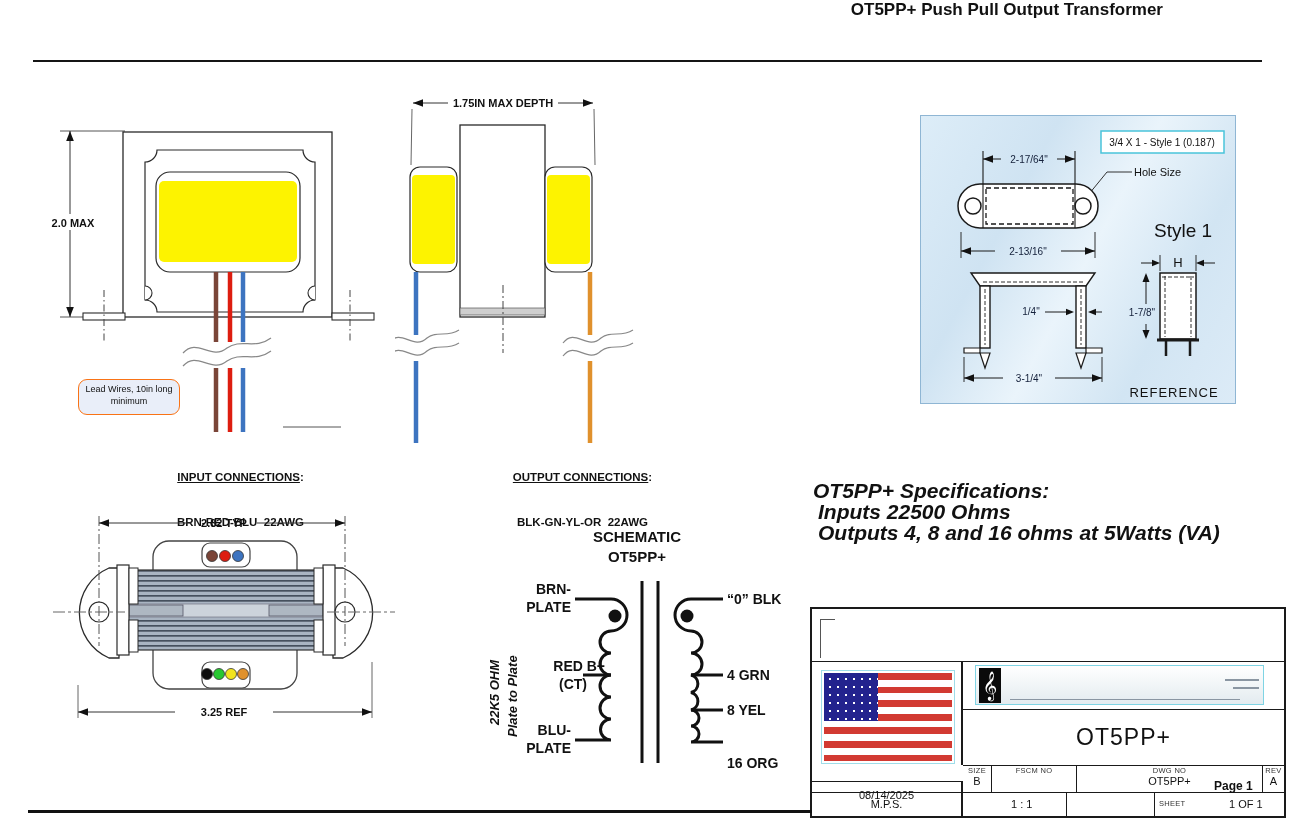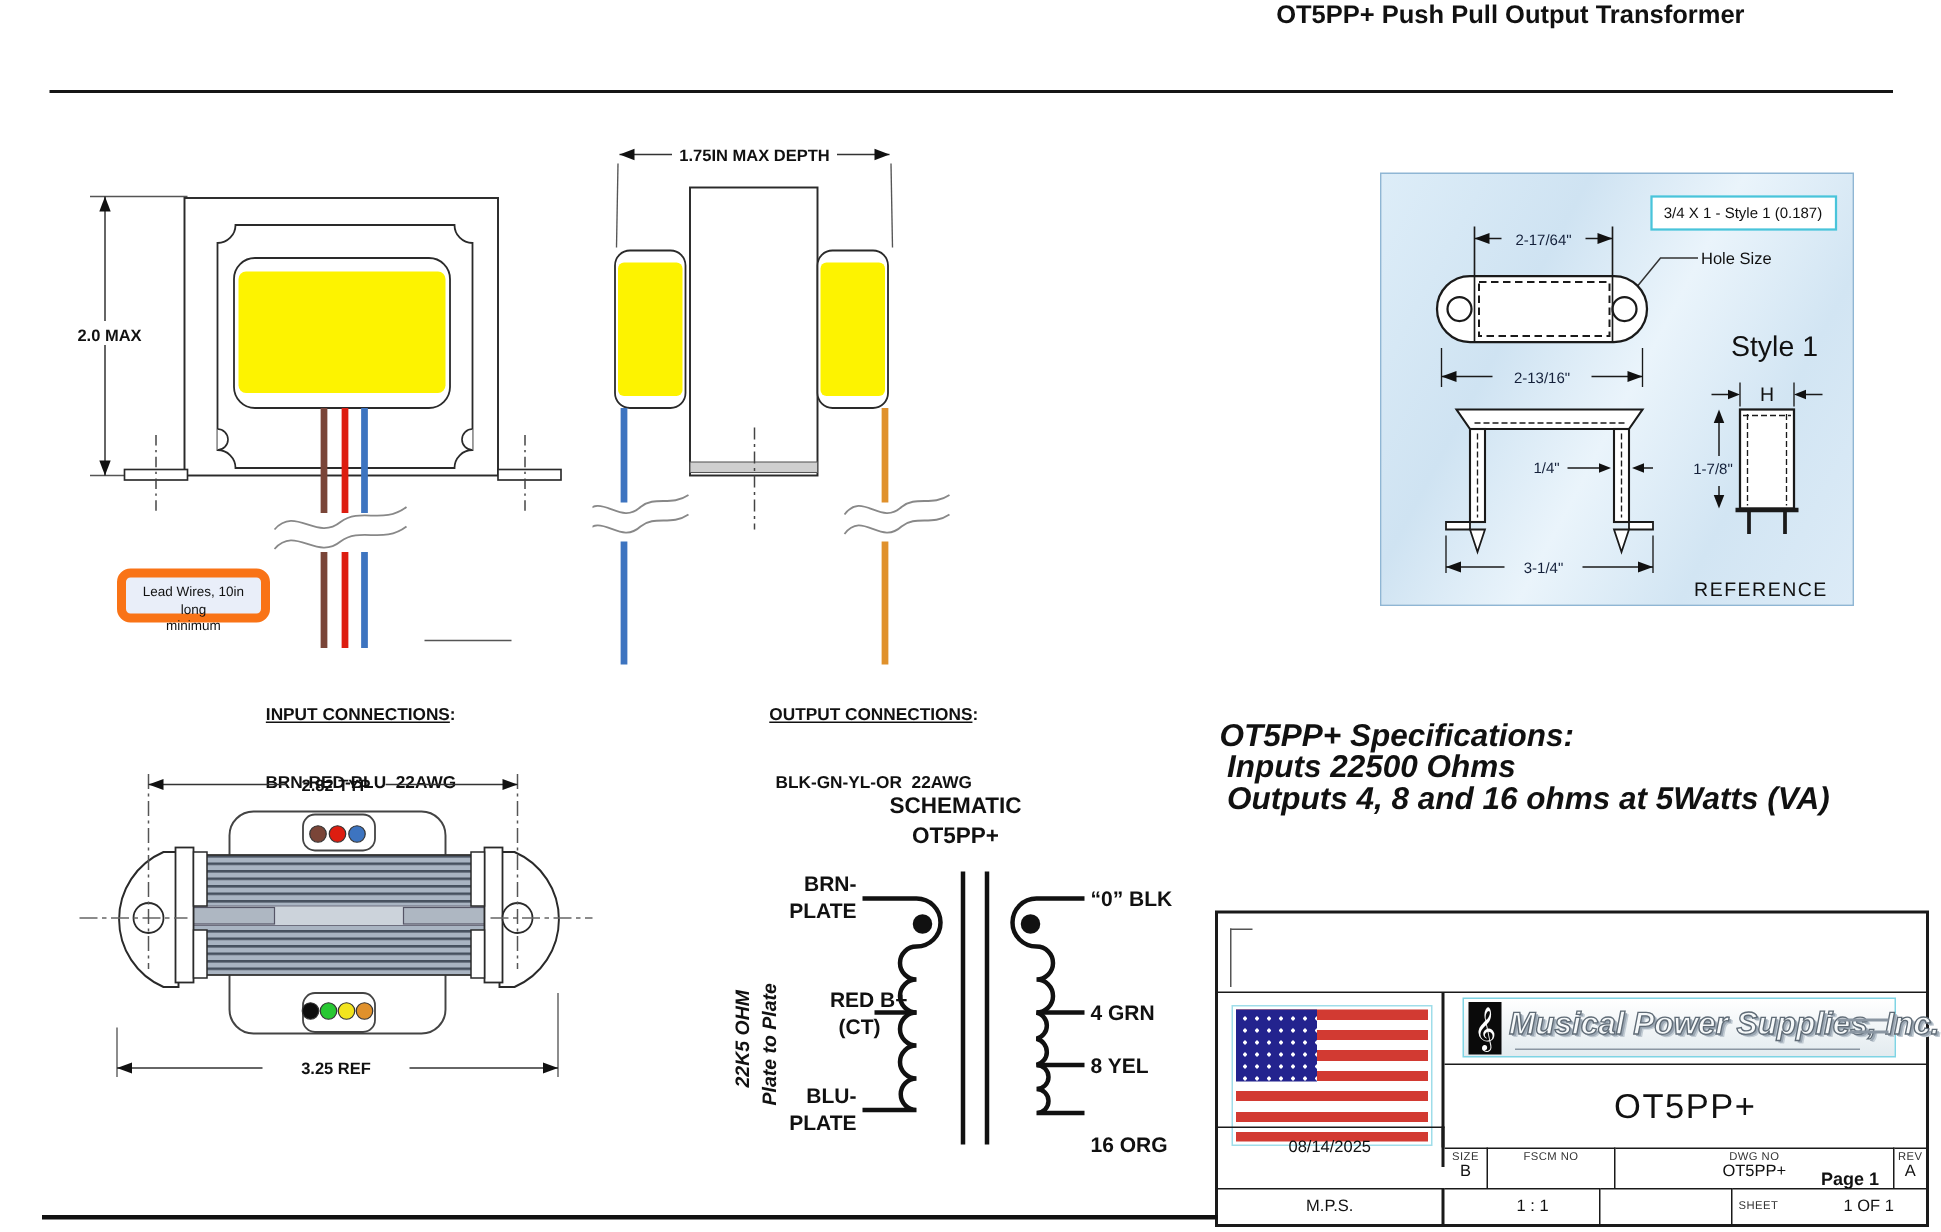--- a/index.html
+++ b/index.html
@@ -7,21 +7,21 @@
         font-family:"Liberation Sans", sans-serif;color:#111;}
   .abs{position:absolute;}
   svg text{font-family:"Liberation Sans", sans-serif;fill:#111;}
   .dimtxt{font-size:11px;font-weight:bold;}
   .reftxt{font-size:10px;fill:#14203a;}
   .conn{font-size:11.5px;font-weight:bold;text-align:center;white-space:pre;line-height:15px;}
   .conn .u{text-decoration:underline;}
   .tb-cell{position:absolute;box-sizing:border-box;border:0 solid #1a1a1a;}
   .tb-lbl{font-size:7.5px;color:#333;letter-spacing:.3px;}
   .tb-val{font-size:11px;color:#111;}
-  .callout{border:6px solid #f97316;border-radius:9px;background:#e9eef9;
+  .callout{border:1px solid #f97316;border-radius:9px;background:#e9eef9;
            font-size:9px;line-height:1.3;text-align:center;padding:4px 2px;box-sizing:border-box;}
   .flag{position:relative;width:128px;height:88px;
         background:repeating-linear-gradient(180deg,#d23a32 0 6.8px,#ffffff 6.8px 13.6px);}
   .flag .canton{position:absolute;left:0;top:0;width:54px;height:47.5px;background:#23238e;
         background-image:radial-gradient(circle,#ffffff 1.1px,rgba(0,0,0,0) 1.4px);
         background-size:8px 8px;background-position:2px 2px;}
   .logo-txt{font-size:21px;font-weight:bold;font-style:italic;color:#f6f9fa;
         -webkit-text-stroke:0.9px #5f6b76;text-shadow:1.5px 1.5px 0 #9aa6b2,2.5px 2.5px 0 #c2ccd4;
         white-space:nowrap;}
 </style>
@@ -293,31 +293,30 @@
     <div class="tb-cell" style="left:0;top:53px;width:151px;height:103px;border-right-width:2px;">
       <div class="abs" style="left:9px;top:8px;padding:2px;border:1px solid #9fdde9;">
         <div class="flag">
             <div class="canton"></div>
           </div>
       </div>
     </div>
     <div class="tb-cell" style="left:151px;top:53px;width:321px;height:48px;border-bottom-width:1.5px;">
       <div class="abs" style="left:12px;top:3px;right:20px;bottom:4px;border:1px solid #7fd4e4;background:linear-gradient(#ffffff,#e3ebef);">
         <div class="abs" style="left:3px;top:2px;width:22px;height:35px;background:#0a0a0a;color:#fff;font-size:25px;line-height:35px;text-align:center;font-family:'DejaVu Sans',sans-serif;">𝄞</div>
-        <div class="abs logo-txt" style="left:30px;top:5px;">Musical Power Supplies, Inc.</div>
         <div class="abs" style="left:34px;bottom:4px;width:230px;height:1.5px;background:#8a96a2;"></div>
         <div class="abs" style="right:4px;top:13px;width:34px;height:1.5px;background:#8a96a2;"></div>
         <div class="abs" style="right:4px;top:21px;width:26px;height:1.5px;background:#8a96a2;"></div>
       </div>
     </div>
     <div class="tb-cell" style="left:151px;top:101px;width:321px;height:55px;">
       <div style="text-align:center;font-size:23px;letter-spacing:1px;margin-top:14px;">OT5PP+</div>
     </div>
 
-    <div class="tb-cell" style="left:0;top:142px;width:151px;height:27px;border-top-width:1.5px;border-right-width:2px;text-align:center;">
+    <div class="tb-cell" style="left:0;top:172px;width:151px;height:27px;border-top-width:1.5px;border-right-width:2px;text-align:center;">
       <div class="tb-val" style="margin-top:7px;">08/14/2025</div>
     </div>
     <div class="tb-cell" style="left:151px;top:156px;width:29px;height:27px;border-top-width:1.5px;border-right-width:1.2px;text-align:center;">
       <div class="tb-lbl">SIZE</div>
       <div class="tb-val">B</div>
     </div>
     <div class="tb-cell" style="left:180px;top:156px;width:85px;height:27px;border-top-width:1.5px;border-right-width:1.2px;text-align:center;">
       <div class="tb-lbl">FSCM NO</div>
     </div>
     <div class="tb-cell" style="left:265px;top:156px;width:186px;height:27px;border-top-width:1.5px;border-right-width:1.2px;text-align:center;">

